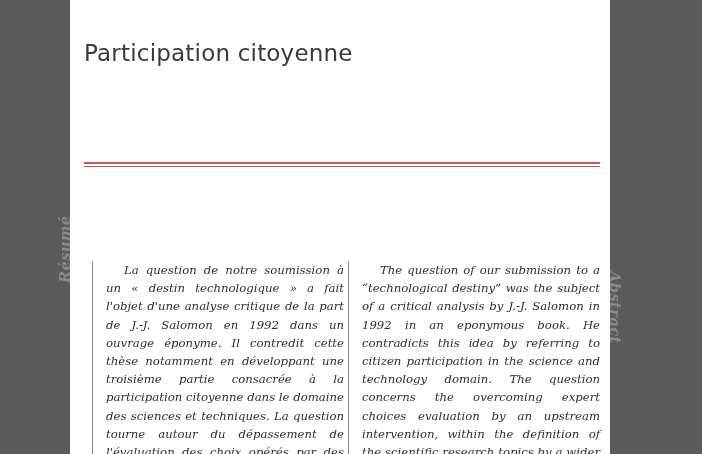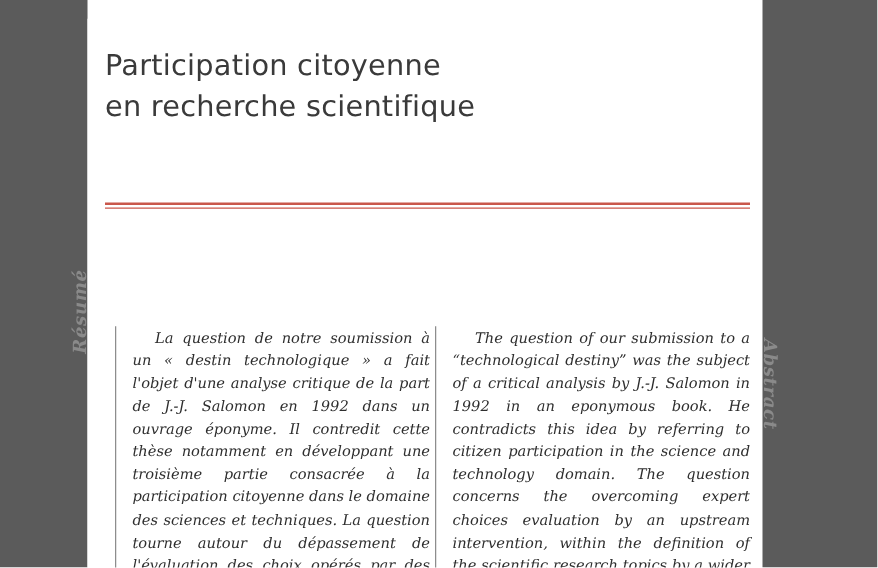--- a/index.html
+++ b/index.html
@@ -161,21 +161,20 @@
 </head>
 <body>
 
 <div class="left-band"></div>
 <div class="right-band"></div>
 
 <div class="page">
 
   <div class="title-block">
     <div class="title-line">Participation citoyenne</div>
-    <div class="title-line">en recherche scientifique</div>
   </div>
 
 
   <div class="rule-double">
     <div class="r1"></div>
     <div class="r2"></div>
   </div>
 
   <div class="abstracts">
     <div class="col-rule rule-a"></div>

